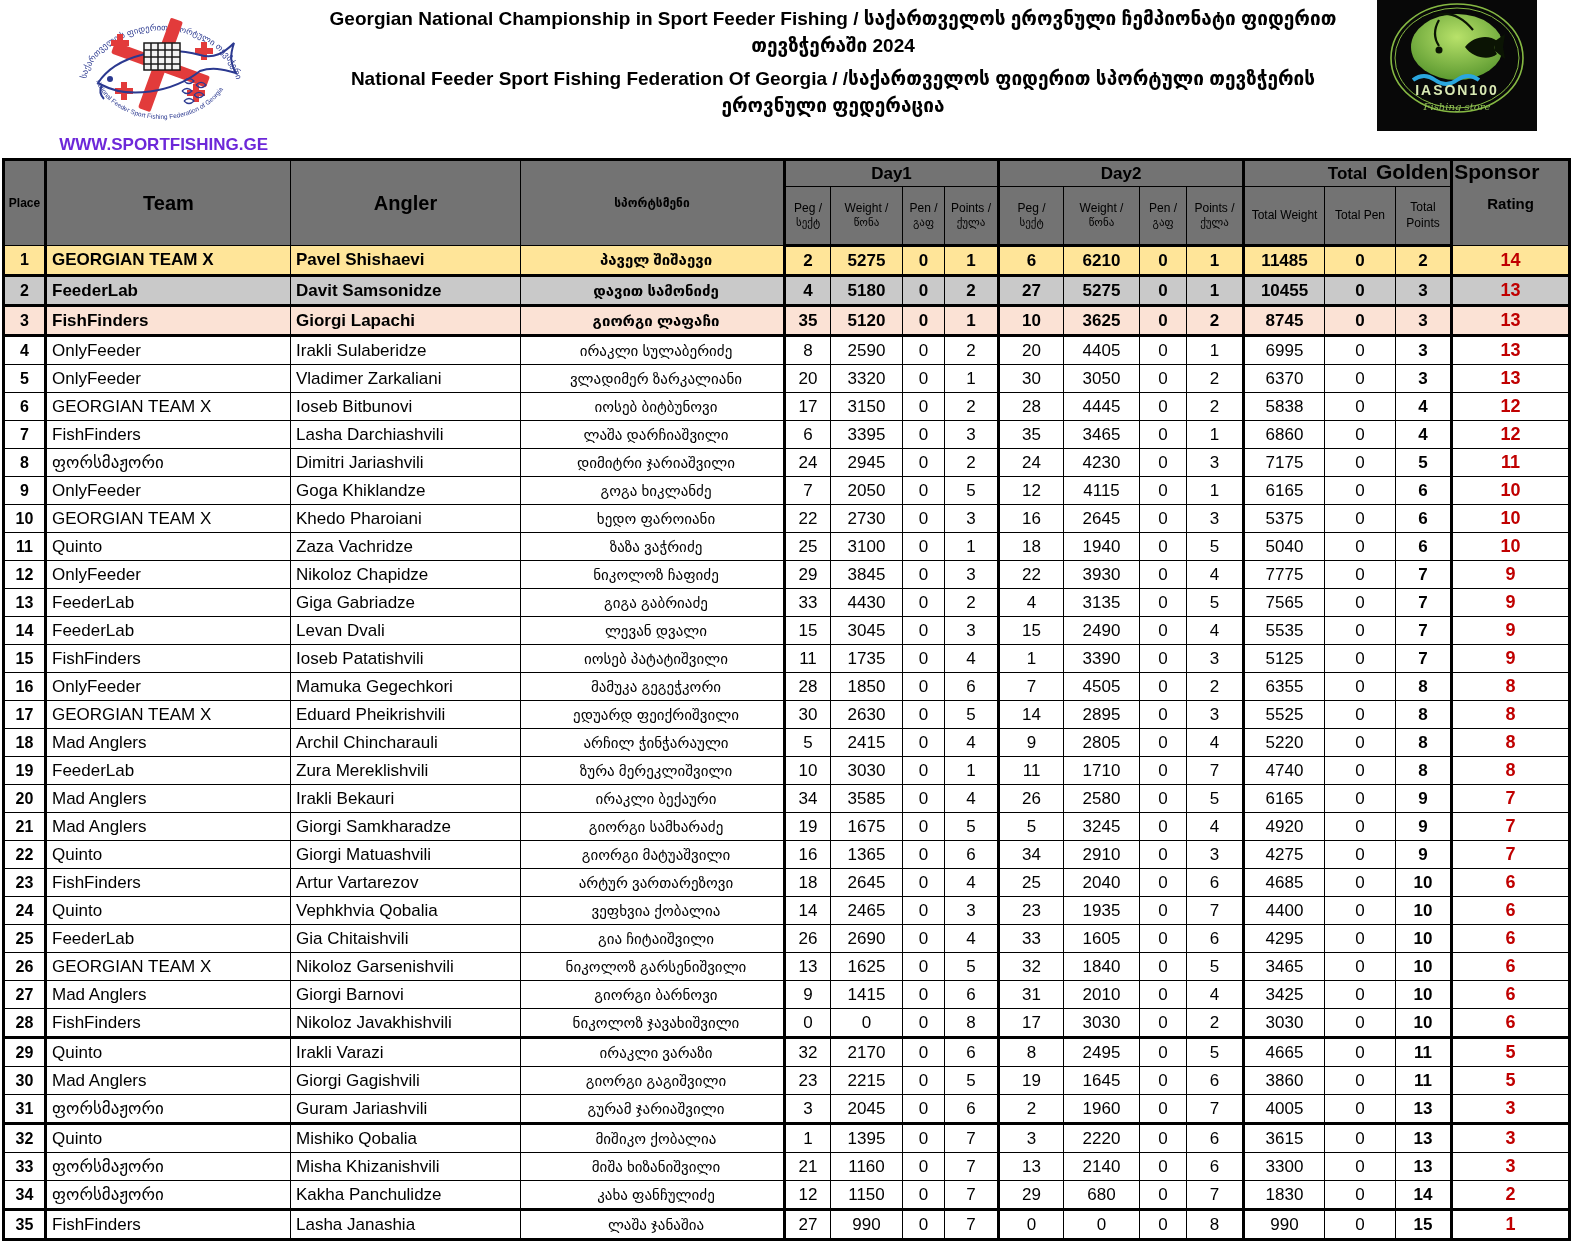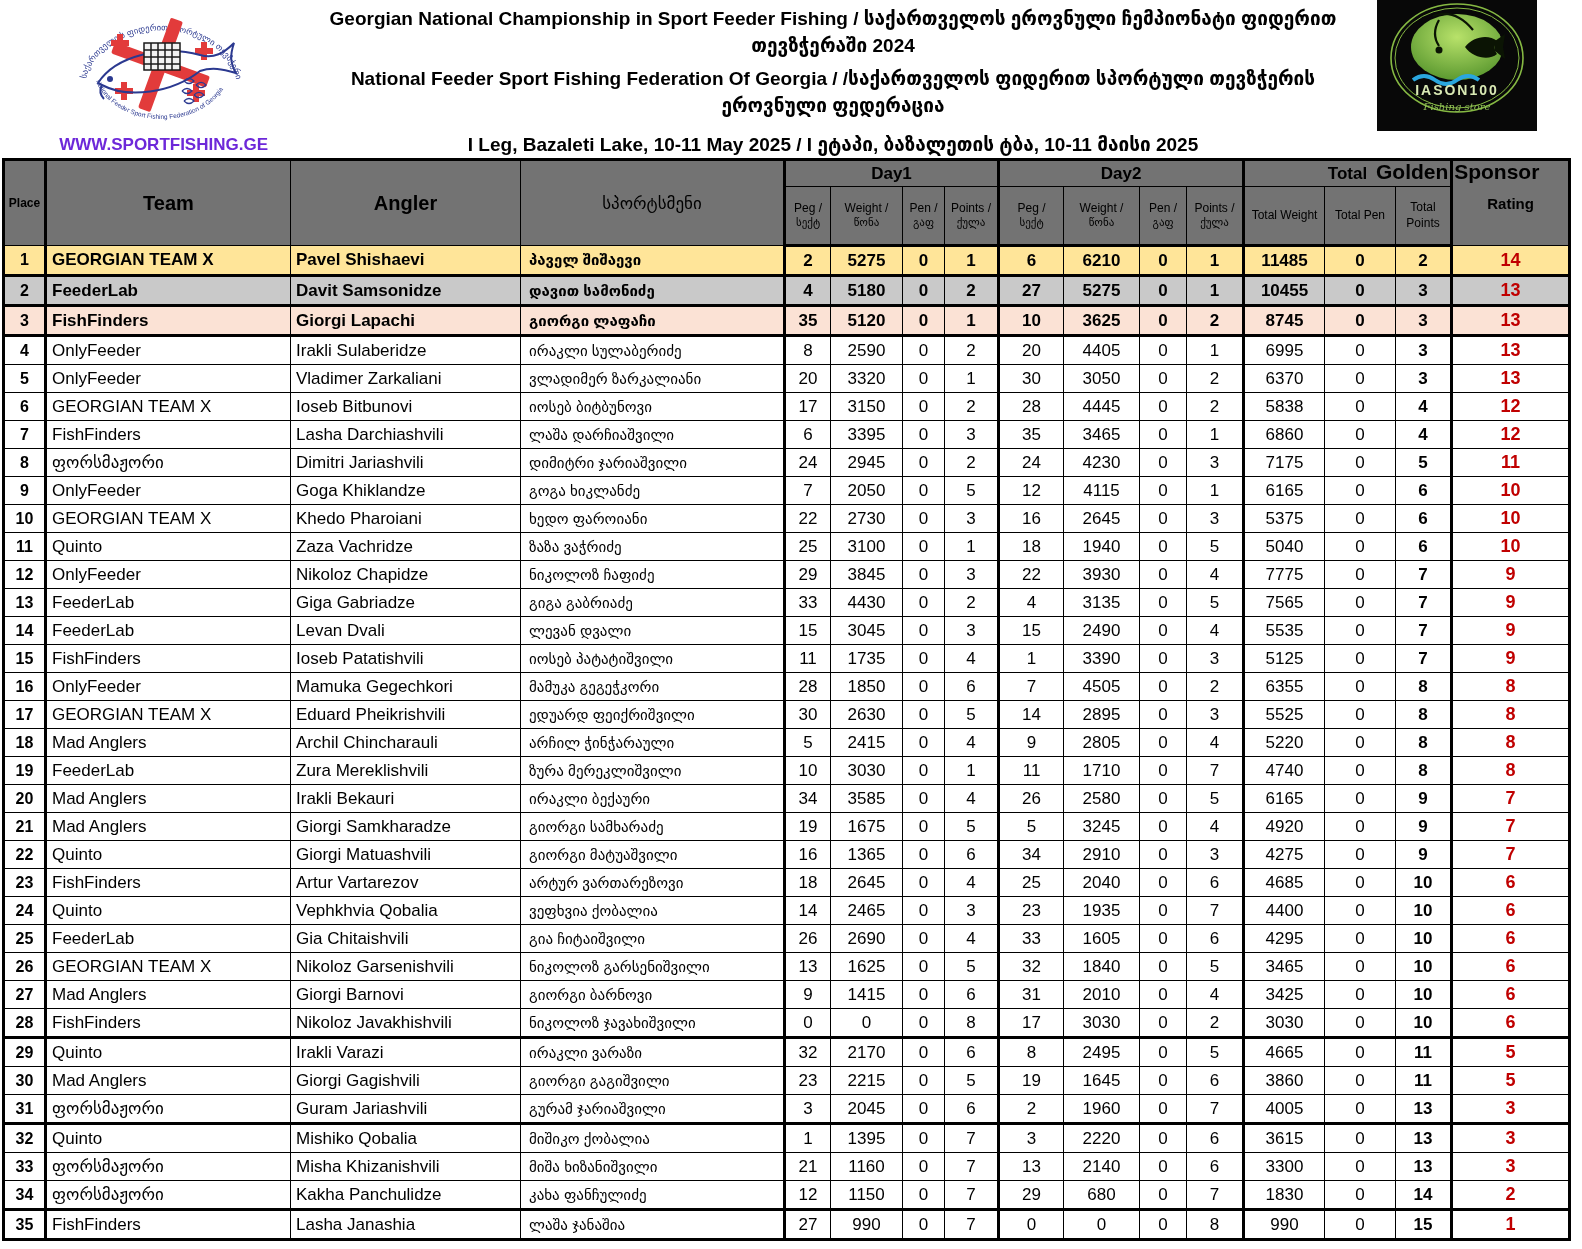--- a/index.html
+++ b/index.html
@@ -18,31 +18,31 @@
   .sponsor{position:absolute;right:44px;top:0;width:162px;text-align:center;}
   .sponsor-label{margin-top:25px;font-size:21px;font-weight:bold;white-space:nowrap;}
 
   
   table{border-collapse:collapse;table-layout:fixed;width:1566px;margin-left:2px;border:3px solid #000;}
   th,td{border:1px solid #000;overflow:hidden;white-space:nowrap;padding:0;}
   thead th{background:#737373;vertical-align:middle;}
   thead tr.sub th{border-bottom-width:3px;}
   .h-place{font-size:12px;font-weight:bold;}
   .h-team,.h-angler{font-size:20px;font-weight:bold;}
-  .h-ka{font-size:17px;font-weight:normal;}
+  .h-ka{font-size:12px;font-weight:bold;}
   .h-group{font-size:17px;font-weight:bold;height:25px;}
   .h-rating{font-size:15px;font-weight:bold;}
   tr.sub th{height:57px;font-weight:normal;}
   tr.sub .l1{display:block;font-size:12px;line-height:1.25;}
   tr.sub .l2{display:block;font-size:11px;line-height:1.25;}
   th.wrap{white-space:normal;font-size:12px;line-height:1.3;}
   tbody td{height:27px;font-size:17px;vertical-align:middle;background:#fff;}
   td.place{font-weight:bold;text-align:center;font-size:16px;}
   td.team,td.angler{text-align:left;padding-left:5px;}
-  td.ka{text-align:left;padding-left:8px;font-size:15px;}
+  td.ka{text-align:center;padding-left:8px;font-size:15px;}
   td.num{text-align:center;}
   td.tpts{font-weight:bold;text-align:center;}
   td.rating{font-weight:bold;color:#c00000;text-align:center;font-size:18px;}
   .bl{border-left-width:3px;}
   tr.gold td{background:#ffe599;font-weight:bold;}
   tr.silver td{background:#c9c9c9;font-weight:bold;}
   tr.bronze td{background:#fbe2d5;font-weight:bold;}
   tr.sep td{border-bottom-width:3px;}
 </style>
 </head>
@@ -103,21 +103,20 @@
             <path d="M 122,92 q 5,-5 10,0 q -5,5 -10,0"></path>
           <path d="M 112,98 q 5,-5 10,0 q -5,5 -10,0"></path>
         </g>
       </svg>
     </div>
     <a class="site-link">WWW.SPORTFISHING.GE</a>
 
     <div class="titles">
       <p class="t1"><span>Georgian National Championship in Sport Feeder Fishing</span><span> / </span><span>საქართველოს ეროვნული ჩემპიონატი ფიდერით თევზჭერაში 2024</span></p>
       <p class="t2"><span>National Feeder Sport Fishing Federation Of Georgia</span><span> / </span><span>/საქართველოს ფიდერით სპორტული თევზჭერის ეროვნული ფედერაცია</span></p>
-      <p class="t3"><span>I Leg, Bazaleti Lake, 10-11 May 2025</span><span> / </span><span>I ეტაპი, ბაზალეთის ტბა, 10-11 მაისი 2025</span></p>
     </div>
 
     <div class="sponsor">
       <div>
         <svg width="160" height="131" viewBox="0 0 160 131">
           <defs>
             <radialGradient id="gg" cx="50%" cy="35%" r="75%">
               <stop offset="0%" stop-color="#b8e26a"></stop>
                 <stop offset="100%" stop-color="#4f8f28"></stop>
             </radialGradient>

